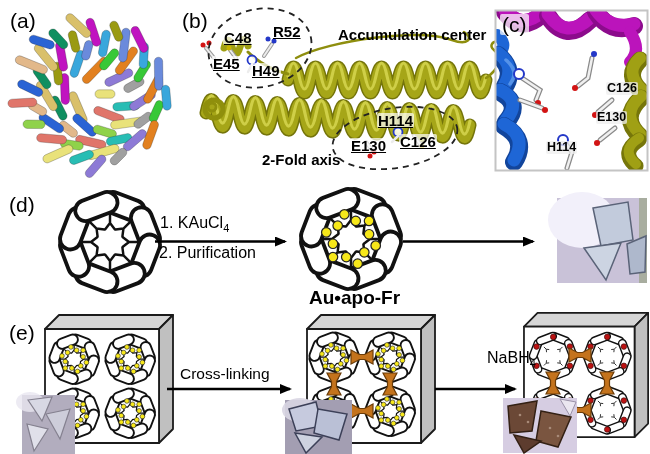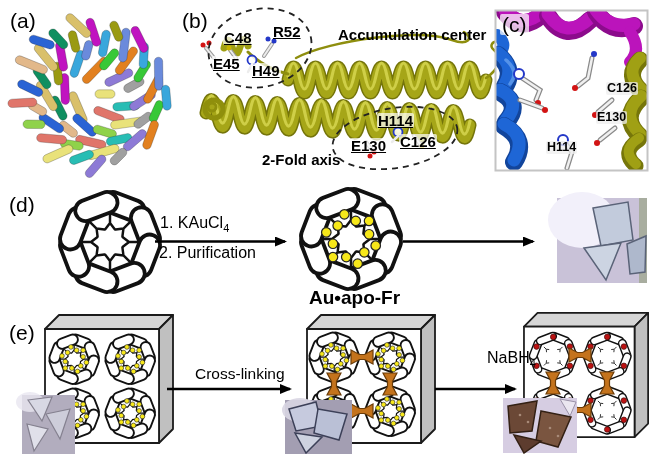--- a/index.html
+++ b/index.html
@@ -415,16 +415,16 @@
 <div class="lbl res" style="left:399px;top:134px;">C126</div>
 
 <div class="lbl resc" style="left:606px;top:82px;">C126</div>
 <div class="lbl resc" style="left:596px;top:111px;">E130</div>
 <div class="lbl resc" style="left:546px;top:141px;">H114</div>
 
 <div class="lbl arrlbl" style="left:160px;top:215px;"><span>1. KAuCl</span><sub>4</sub></div>
 <div class="lbl arrlbl" style="left:159px;top:245px;">2. Purification</div>
 <div class="lbl product" style="left:309px;top:288px;">Au•apo-Fr</div>
 
-<div class="lbl arrlbl2" style="left:195px;top:366px;">Cross-linking</div>
+<div class="lbl arrlbl2" style="left:180px;top:366px;">Cross-linking</div>
 <div class="lbl arrlbl" style="left:452px;top:350px;margin-left:35px;"><span>NaBH</span><sub>4</sub></div>
 
 </div>
 
 </body></html>

